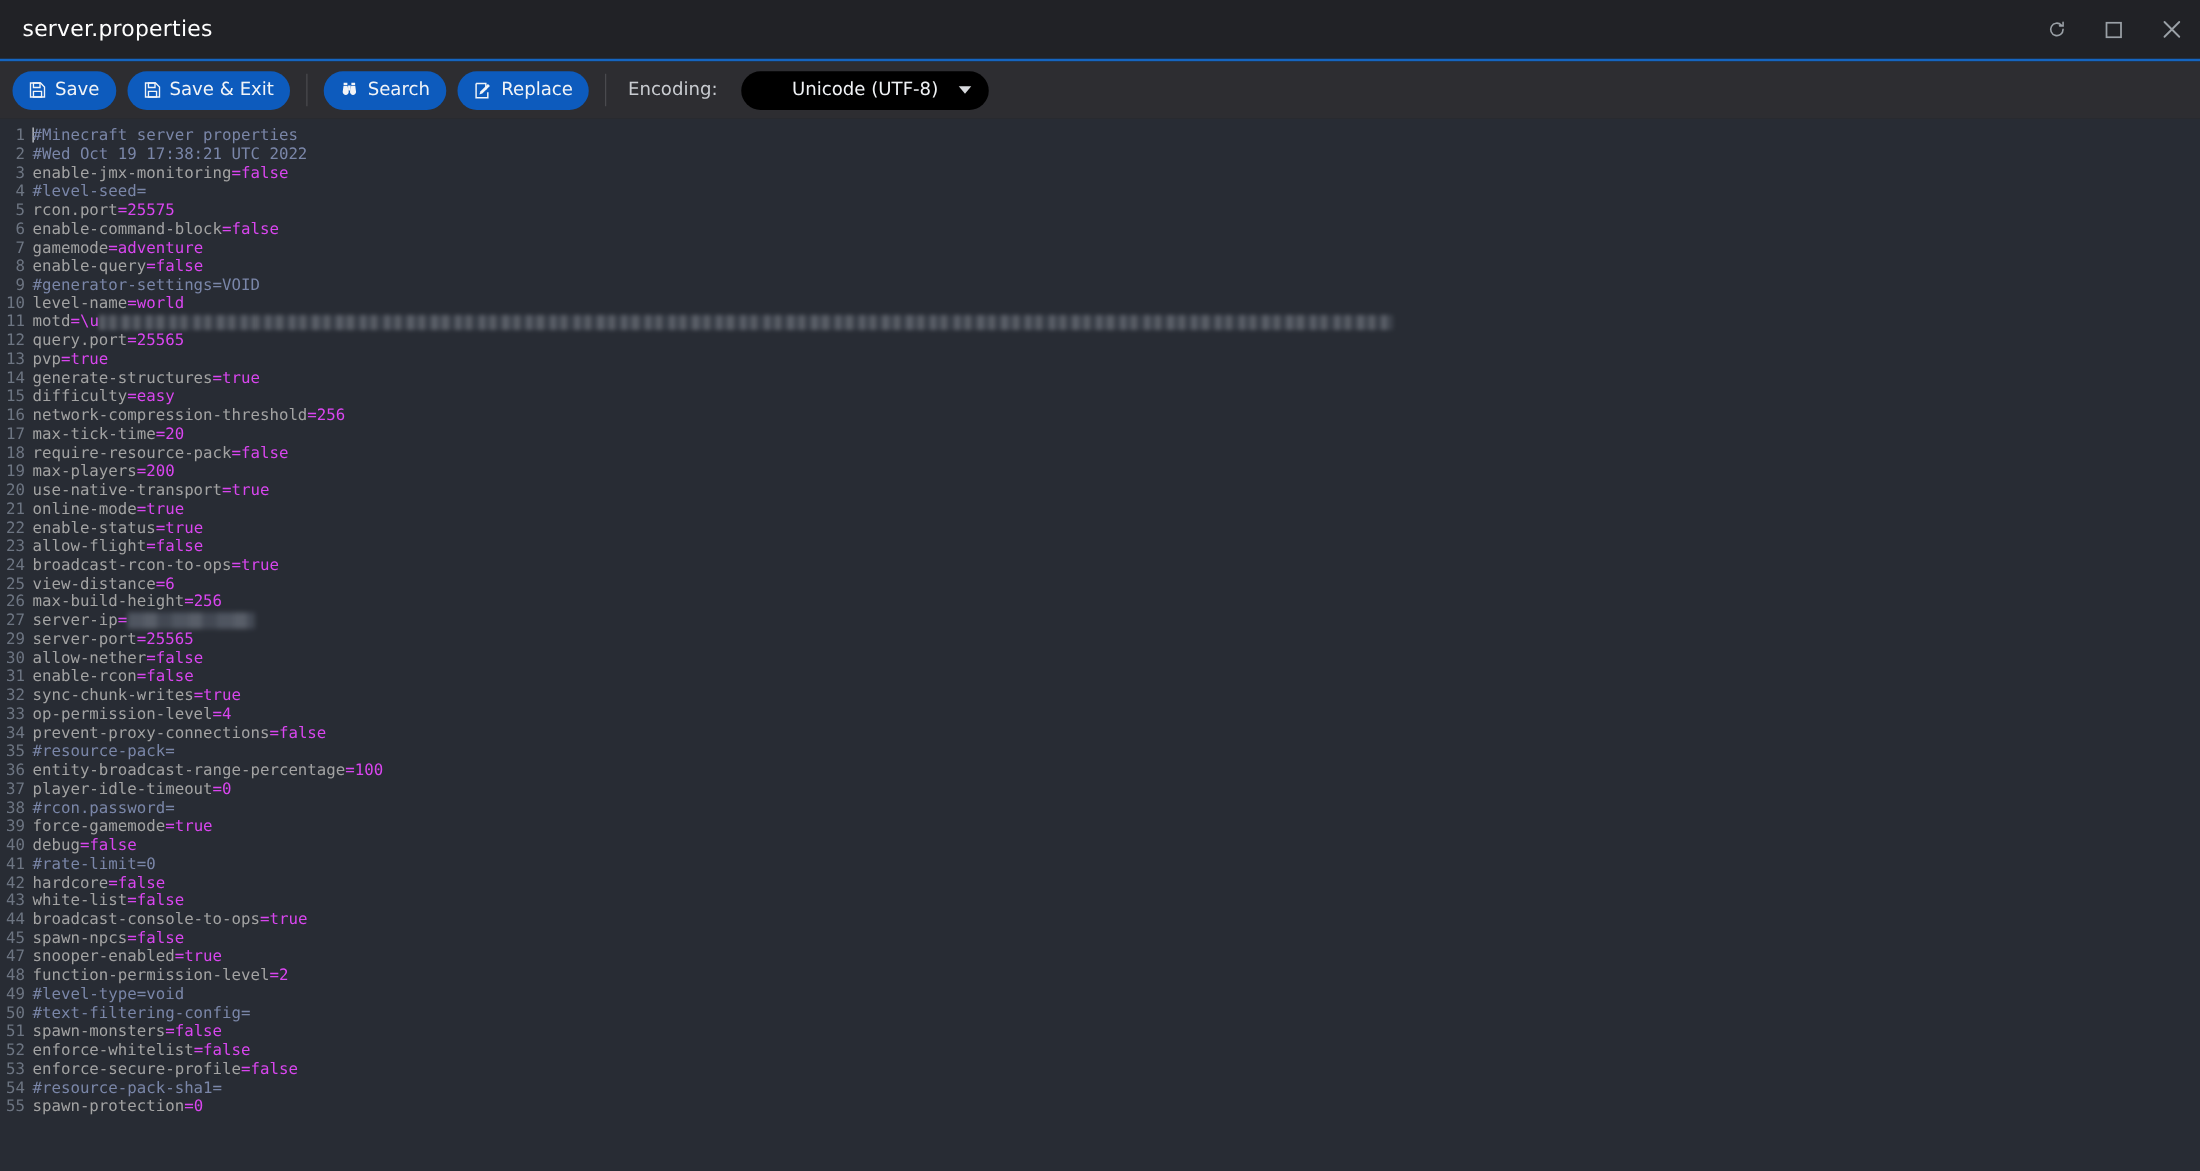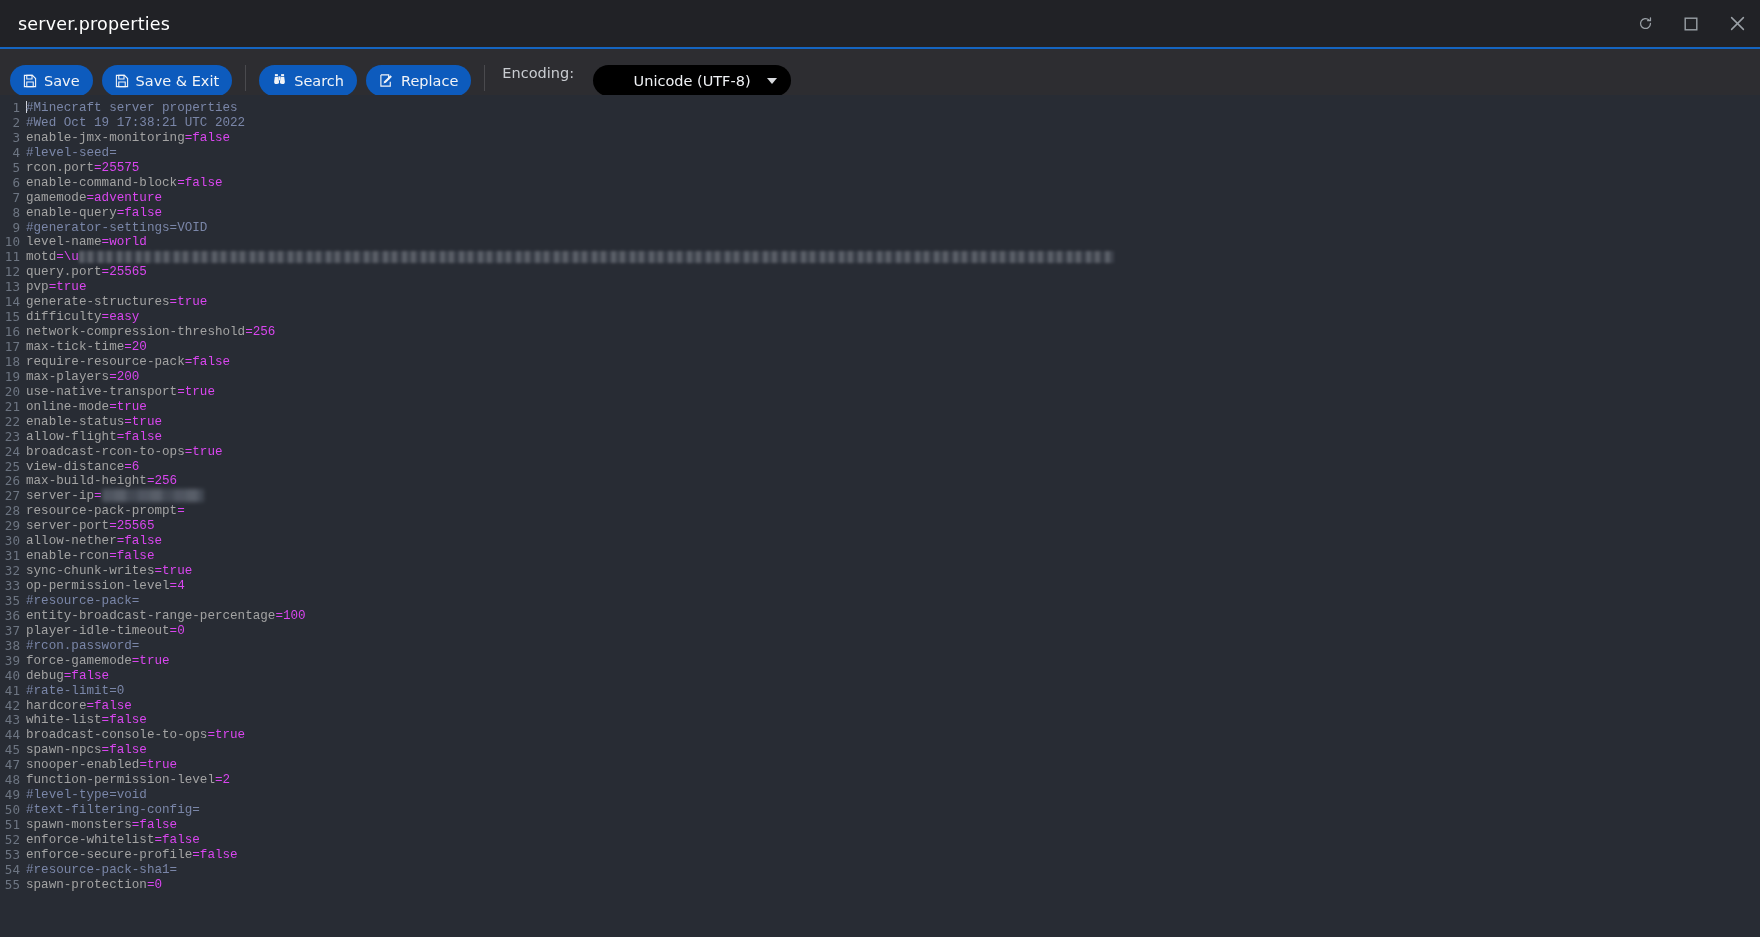--- a/index.html
+++ b/index.html
@@ -42,22 +42,22 @@
     justify-content: center;
     color: #9aa0a6;
   }
   .win-btn svg { display: block; }
 
   
   .toolbar {
     height: 46px;
     background: #2d2d31;
     display: flex;
-    align-items: flex-start;
-    padding: 16px 0 0 10px;
+    align-items: center;
+    padding: 0 0 0 10px;
     gap: 9px;
   }
   .tbtn {
     display: inline-flex;
     align-items: center;
     gap: 7px;
     height: 31px;
     padding: 0 13px;
     background: #0d5bbd;
     border-radius: 15.5px;
@@ -128,21 +128,21 @@
     white-space: pre;
   }
   .ln {
     width: 26px;
     min-width: 26px;
     text-align: right;
     color: #6d7582;
     padding-right: 6px;
     user-select: none;
   }
-  .content { position: relative; font-family: Liberation Mono, monospace; }
+  .content { position: relative; }
   .k  { color: #a3a3a3; }   
   .eq { color: #d946ef; }   
   .cm { color: #7a86a8; }   
 
   .caret {
     display: inline-block;
     width: 1px;
     height: 12px;
     background: #cfd3da;
     vertical-align: -2px;
@@ -284,26 +284,26 @@
       <div class="line"><span class="ln">18</span><span class="content"><span class="k">require-resource-pack</span><span class="eq">=false</span></span></div>
       <div class="line"><span class="ln">19</span><span class="content"><span class="k">max-players</span><span class="eq">=200</span></span></div>
       <div class="line"><span class="ln">20</span><span class="content"><span class="k">use-native-transport</span><span class="eq">=true</span></span></div>
       <div class="line"><span class="ln">21</span><span class="content"><span class="k">online-mode</span><span class="eq">=true</span></span></div>
       <div class="line"><span class="ln">22</span><span class="content"><span class="k">enable-status</span><span class="eq">=true</span></span></div>
       <div class="line"><span class="ln">23</span><span class="content"><span class="k">allow-flight</span><span class="eq">=false</span></span></div>
       <div class="line"><span class="ln">24</span><span class="content"><span class="k">broadcast-rcon-to-ops</span><span class="eq">=true</span></span></div>
       <div class="line"><span class="ln">25</span><span class="content"><span class="k">view-distance</span><span class="eq">=6</span></span></div>
       <div class="line"><span class="ln">26</span><span class="content"><span class="k">max-build-height</span><span class="eq">=256</span></span></div>
       <div class="line"><span class="ln">27</span><span class="content"><span class="k">server-ip</span><span class="eq">=</span><span class="redact ip" style="width: 102px;"></span></span></div>
-      <div class="line"><span class="ln">28</span><span class="content"><span class="k">resource-pack-prompt</span><span class="eq">=</span></span></div>
       <div class="line"><span class="ln">29</span><span class="content"><span class="k">server-port</span><span class="eq">=25565</span></span></div>
       <div class="line"><span class="ln">30</span><span class="content"><span class="k">allow-nether</span><span class="eq">=false</span></span></div>
       <div class="line"><span class="ln">31</span><span class="content"><span class="k">enable-rcon</span><span class="eq">=false</span></span></div>
       <div class="line"><span class="ln">32</span><span class="content"><span class="k">sync-chunk-writes</span><span class="eq">=true</span></span></div>
       <div class="line"><span class="ln">33</span><span class="content"><span class="k">op-permission-level</span><span class="eq">=4</span></span></div>
+      <div class="line"><span class="ln">34</span><span class="content"><span class="k">prevent-proxy-connections</span><span class="eq">=false</span></span></div>
       <div class="line"><span class="ln">35</span><span class="content"><span class="cm">#resource-pack=</span></span></div>
       <div class="line"><span class="ln">36</span><span class="content"><span class="k">entity-broadcast-range-percentage</span><span class="eq">=100</span></span></div>
       <div class="line"><span class="ln">37</span><span class="content"><span class="k">player-idle-timeout</span><span class="eq">=0</span></span></div>
       <div class="line"><span class="ln">38</span><span class="content"><span class="cm">#rcon.password=</span></span></div>
       <div class="line"><span class="ln">39</span><span class="content"><span class="k">force-gamemode</span><span class="eq">=true</span></span></div>
       <div class="line"><span class="ln">40</span><span class="content"><span class="k">debug</span><span class="eq">=false</span></span></div>
       <div class="line"><span class="ln">41</span><span class="content"><span class="cm">#rate-limit=0</span></span></div>
       <div class="line"><span class="ln">42</span><span class="content"><span class="k">hardcore</span><span class="eq">=false</span></span></div>
       <div class="line"><span class="ln">43</span><span class="content"><span class="k">white-list</span><span class="eq">=false</span></span></div>
       <div class="line"><span class="ln">44</span><span class="content"><span class="k">broadcast-console-to-ops</span><span class="eq">=true</span></span></div>

